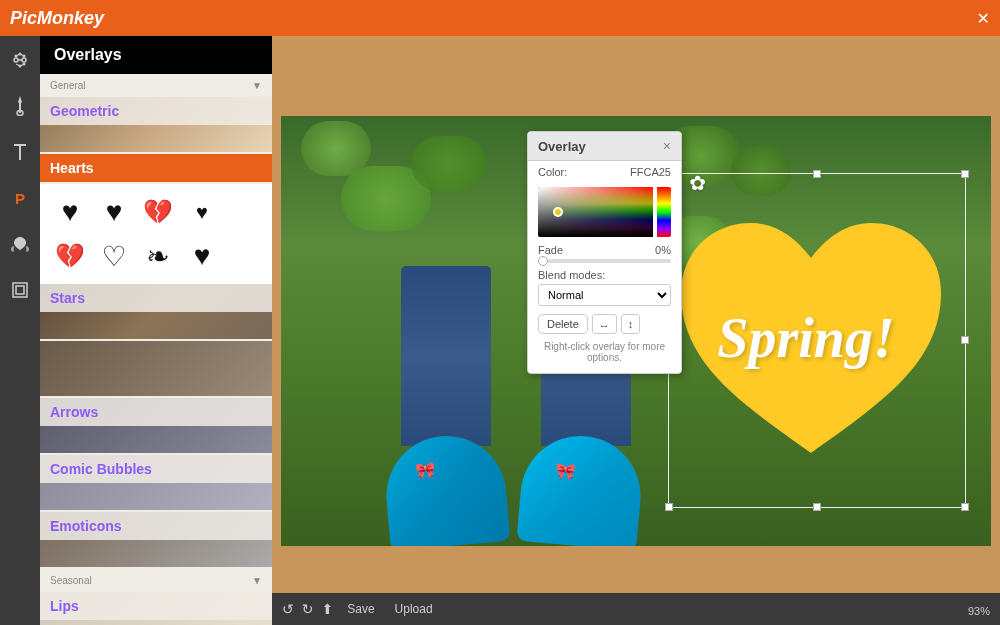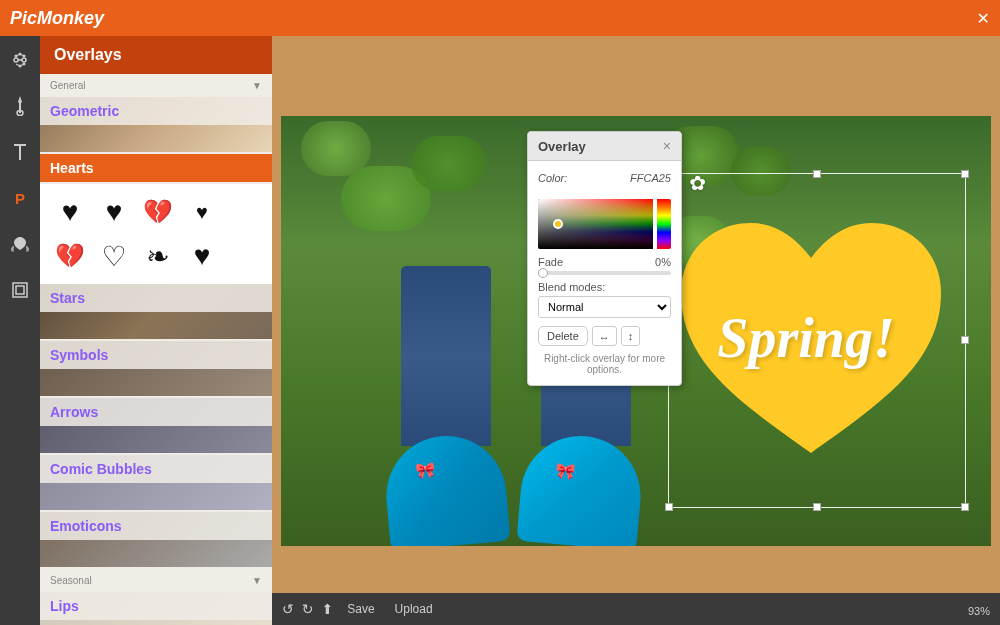--- a/index.html
+++ b/index.html
@@ -56,21 +56,21 @@
     }
 
     
     #sidebar {
       width: 232px;
       background: #f0ece6;
       overflow-y: auto;
       overflow-x: hidden;
     }
     #sidebar-header {
-      background: #c2410c;
+      background: #000000;
       color: white;
       font-size: 16px;
       font-weight: bold;
       padding: 10px 14px;
     }
     .section-dropdown {
       display: flex;
       align-items: center;
       justify-content: space-between;
       padding: 6px 10px;
@@ -203,25 +203,24 @@
       color: #444;
     }
     .dialog-close {
       cursor: pointer;
       color: #888;
       font-size: 14px;
       background: none;
       border: none;
     }
     .dialog-row {
-      padding: 11px 10px;
+      padding: 5px 10px;
       display: flex;
       align-items: center;
       justify-content: space-between;
-      font-style: italic;
     }
     .dialog-label {
       font-size: 11px;
       color: #555;
     }
     .color-value {
       font-size: 11px;
       color: #555;
     }
     .color-picker-area {
@@ -465,21 +464,20 @@
       </div>
     </div>
 
     <div class="category-item">
       <div class="cat-thumb-bg thumb-stars" style="height:55px;"></div>
       <div class="cat-label">Stars</div>
     </div>
 
     <div class="category-item">
       <div class="cat-thumb-bg thumb-symbols" style="height:55px;"></div>
-      <div class="cat-label">Symbols</div>
     </div>
 
     <div class="category-item">
       <div class="cat-thumb-bg thumb-arrows" style="height:55px;"></div>
       <div class="cat-label">Arrows</div>
     </div>
 
     <div class="category-item">
       <div class="cat-thumb-bg thumb-comic" style="height:55px;"></div>
       <div class="cat-label">Comic Bubbles</div>

